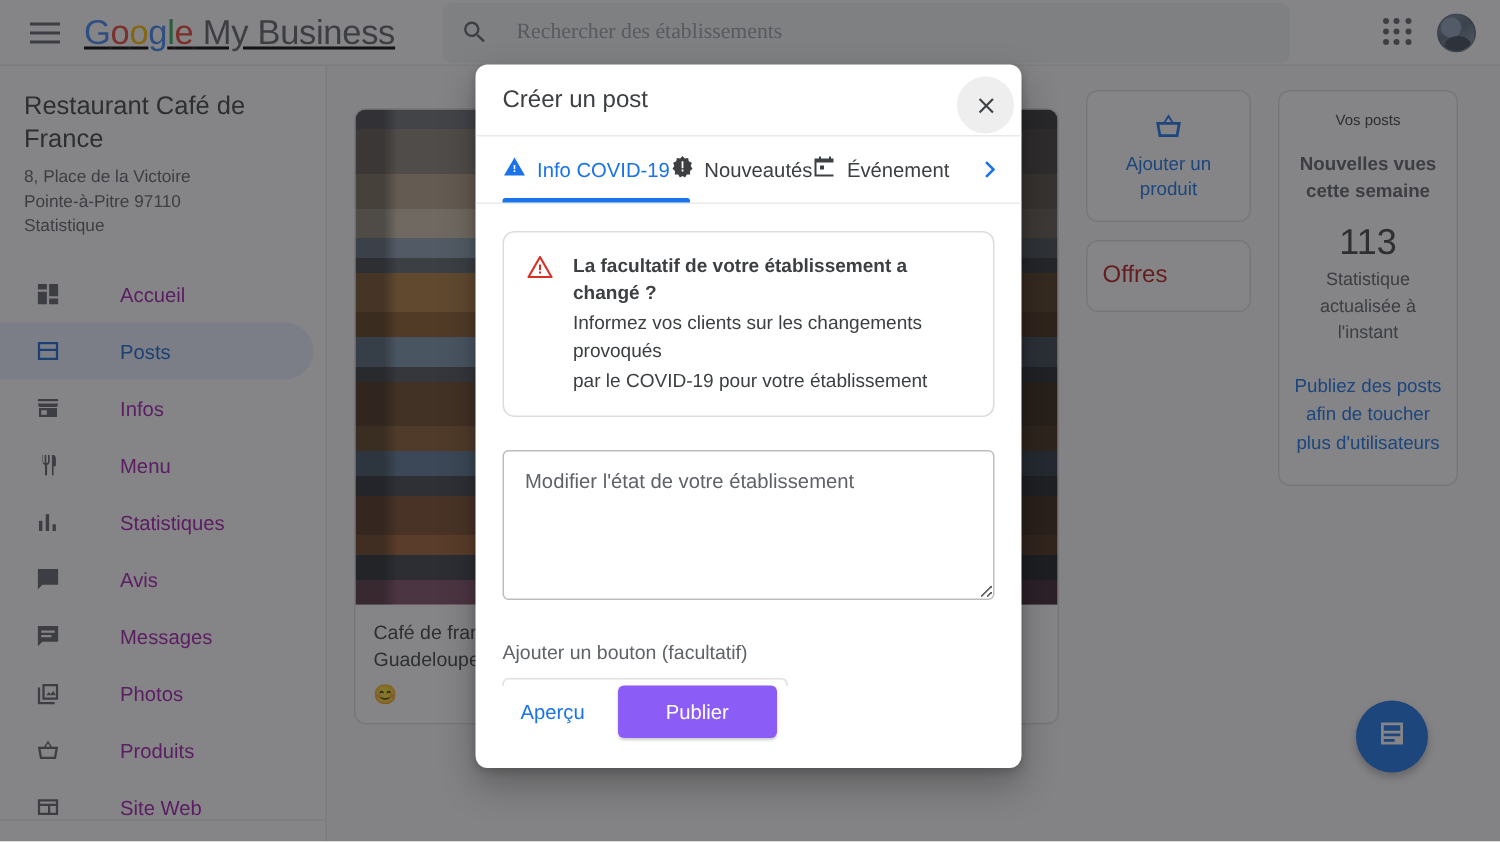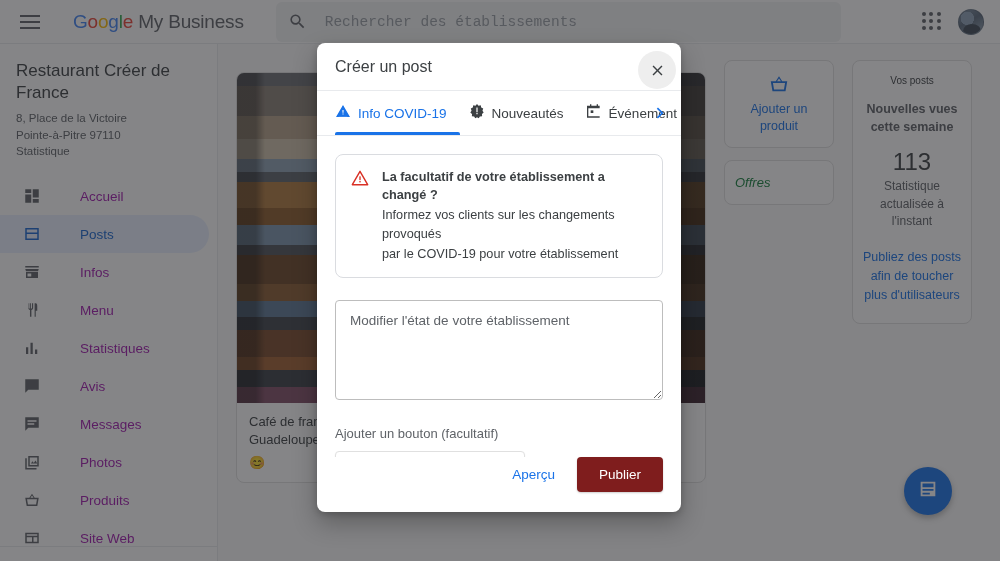--- a/index.html
+++ b/index.html
@@ -18,32 +18,32 @@
   .topbar {
     position:absolute; top:0; left:0; right:0; height:44px;
     background:#fff; display:flex; align-items:center;
     border-bottom:1px solid #e8eaed;
   }
   .hamburger { width:20px; height:14px; margin-left:20px; position:relative; cursor:pointer; flex:0 0 auto;}
   .hamburger i { position:absolute; left:0; width:20px; height:2px; background:#5f6368; display:block;}
   .hamburger i:nth-child(1){top:0;}
   .hamburger i:nth-child(2){top:6px;}
   .hamburger i:nth-child(3){top:12px;}
-  .brand { margin-left:33px; font-size:19px; letter-spacing:-0.2px; white-space:nowrap; }
+  .brand { margin-left:16px; font-size:23px; letter-spacing:-0.2px; white-space:nowrap;text-decoration:underline; }
   .brand .g1{color:#4285F4;} .brand .g2{color:#EA4335;} .brand .g3{color:#FBBC05;}
   .brand .g4{color:#4285F4;} .brand .g5{color:#34A853;} .brand .g6{color:#EA4335;}
   .brand .mb{color:#5f6368; font-weight:400;}
   .searchwrap {
     margin-left:32px; width:565px; height:40px; background:#f1f3f4; border-radius:6px;
     display:flex; align-items:center; padding:0 12px;
   }
   .searchwrap svg { flex:0 0 auto; }
   .searchinput {
     border:0; outline:0; background:transparent; margin-left:18px;
-    font-family:Liberation Mono, monospace; font-size:14.5px; color:#a21caf; width:100%;
+    font-family:Liberation Serif, serif; font-size:14.5px; color:#a21caf; width:100%;
   }
   .searchinput::placeholder { color:#9aa0a6; }
   .topright { margin-left:auto; display:flex; align-items:center; gap:16px; padding-right:16px;}
   .appsgrid { width:20px; height:20px; display:grid; grid-template-columns:repeat(3,1fr); gap:2px; cursor:pointer;}
   .appsgrid span { width:4px; height:4px; border-radius:50%; background:#5f6368; }
   .avatar {
     width:26px; height:26px; border-radius:50%; cursor:pointer;
     background:
       radial-gradient(circle at 35% 35%, #8fa3b8 0 30%, transparent 31%),
       linear-gradient(150deg,#7d8fa3 0%, #5b6b7d 45%, #93a4b5 100%);
@@ -80,21 +80,21 @@
   .col-mid { width:110px; flex:0 0 auto; }
   .col-right { width:120px; flex:0 0 auto; }
 
   .card { background:#fff; border:1px solid #e0e0e0; border-radius:8px; }
 
   .action-card {
     padding:12px 8px; text-align:center; color:#1a73e8; font-size:12.5px; line-height:1.35;
     cursor:pointer;
   }
   .action-card .aico { display:flex; justify-content:center; margin-bottom:6px; }
-  .offers-card { margin-top:12px; padding:14px 10px; font-size:13px; color:#15803d;font-style:italic; }
+  .offers-card { margin-top:12px; padding:14px 10px; font-size:16px; color:#b91c1c; }
 
   .photo-card { margin-top:12px; border-radius:8px; overflow:hidden; border:1px solid #e0e0e0; background:#fff; }
   .photo {
     height:330px; width:100%;
     background:
       linear-gradient(90deg, rgba(0,0,0,.35) 0 4%, transparent 6% 92%, rgba(0,0,0,.55) 95% 100%),
       linear-gradient(180deg,
         #6d6f74 0 4%,
         #8b8075 4% 13%,
         #b5a289 13% 20%,
@@ -143,21 +143,21 @@
   .modal-header {
     height:48px; display:flex; align-items:center; padding:0 14px 0 18px;
     border-bottom:1px solid #e8eaed; position:relative; flex:0 0 auto;
   }
   .modal-title { font-size:16px; color:#3c4043; }
   .close-btn {
     position:absolute; right:5px; top:8px; width:38px; height:38px; border-radius:50%;
     background:#eeeeee; display:flex; align-items:center; justify-content:center; cursor:pointer;
   }
   .tabs {
-    height:45px; display:flex; align-items:center; padding-left:18px; gap:22px;
+    height:45px; display:flex; align-items:center; padding-left:18px; 
     border-bottom:1px solid #e8eaed; position:relative; flex:0 0 auto;
   }
   .tab { display:flex; align-items:center; gap:7px; height:45px; cursor:pointer; white-space:nowrap; }
   .tab .tlabel { font-size:13.5px; color:#3c4043; }
   .tab.active .tlabel { color:#1a73e8; font-weight:500; }
   .tab.active::after {
     content:""; position:absolute; bottom:0; height:3px; background:#1a73e8;
     left:18px; width:125px; border-radius:2px 2px 0 0;
   }
   .tabs-next { position:absolute; right:12px; cursor:pointer; display:flex; align-items:center; }
@@ -180,30 +180,30 @@
   .textarea::placeholder { color:#5f6368; }
 
   .field-label { margin-top:22px; font-size:13px; color:#5f6368; }
   .select {
     margin-top:10px; width:190px; height:40px; border:1px solid #e0e0e0; border-radius:4px;
     background:#fff; display:flex; align-items:center; padding:0 12px; cursor:pointer;
     box-shadow:0 1px 2px rgba(0,0,0,.06);
   }
 
   .modal-footer {
-    display:flex; align-items:center; justify-content:flex-end; gap:10px;
+    display:flex; align-items:center; justify-content:flex-start; gap:10px;
     padding:0 18px 20px 18px; flex:0 0 auto;
   }
   .btn-text {
     background:transparent; border:0; color:#1a73e8; font-size:13.5px; font-weight:500;
     font-family:"Liberation Sans", sans-serif; padding:9px 12px; border-radius:4px; cursor:pointer;
   }
   .btn-primary {
-    background:#7f1d1d; border:0; color:#fff; font-size:13.5px; font-weight:500;
-    font-family:"Liberation Sans", sans-serif; padding:10px 22px; border-radius:4px; cursor:pointer;
+    background:#8b5cf6; border:0; color:#fff; font-size:13.5px; font-weight:500;
+    font-family:"Liberation Sans", sans-serif; padding:10px 32px; border-radius:4px; cursor:pointer;
     box-shadow:0 1px 2px rgba(0,0,0,.2);
   }
 </style>
 </head>
 <body>
 
 <div id="root">
 
   <div class="app">
 
@@ -232,21 +232,21 @@
             <span></span>
             <span></span>
             <span></span>
             <span></span>
         </div>
         <div class="avatar"></div>
       </div>
     </div>
 
     <div class="sidebar">
-      <div class="biz-name">Restaurant Créer de France</div>
+      <div class="biz-name">Restaurant Café de France</div>
       <div class="biz-addr">
         <div>8, Place de la Victoire</div>
         <div>Pointe-à-Pitre 97110</div>
         <div>Statistique</div>
       </div>
 
       <div class="navlist">
 
         <div class="navitem">
           <span class="ico">

